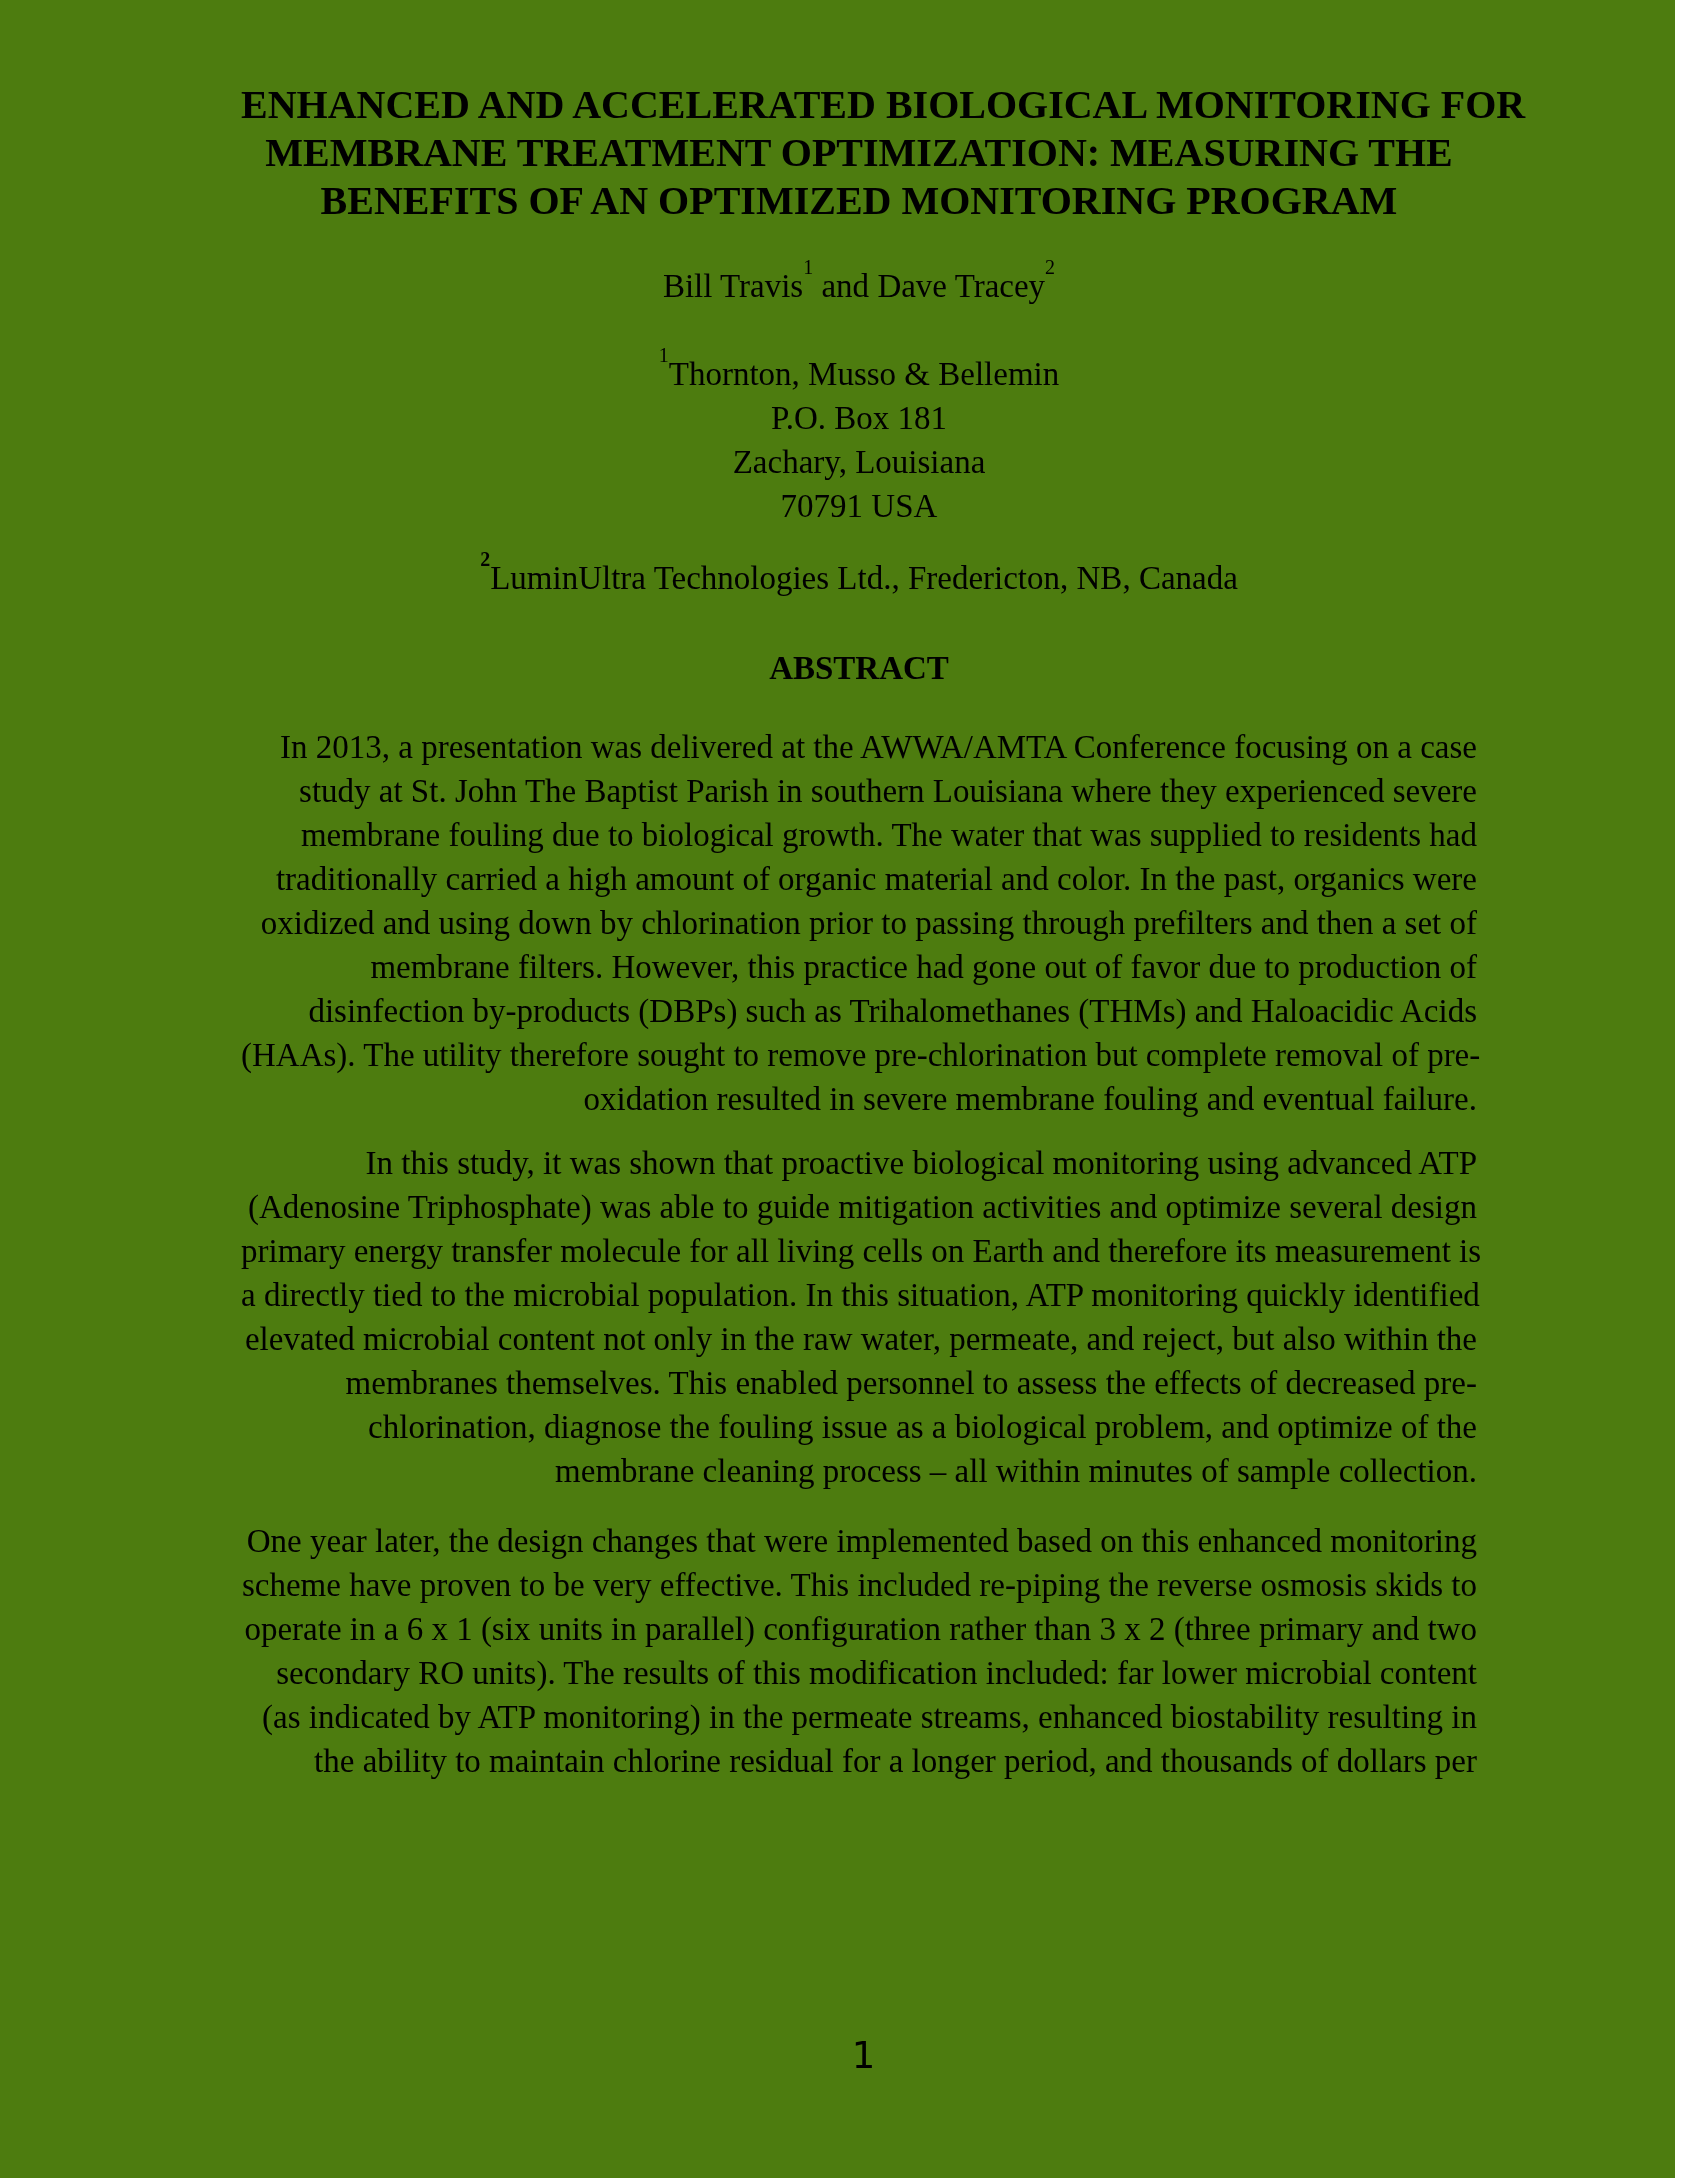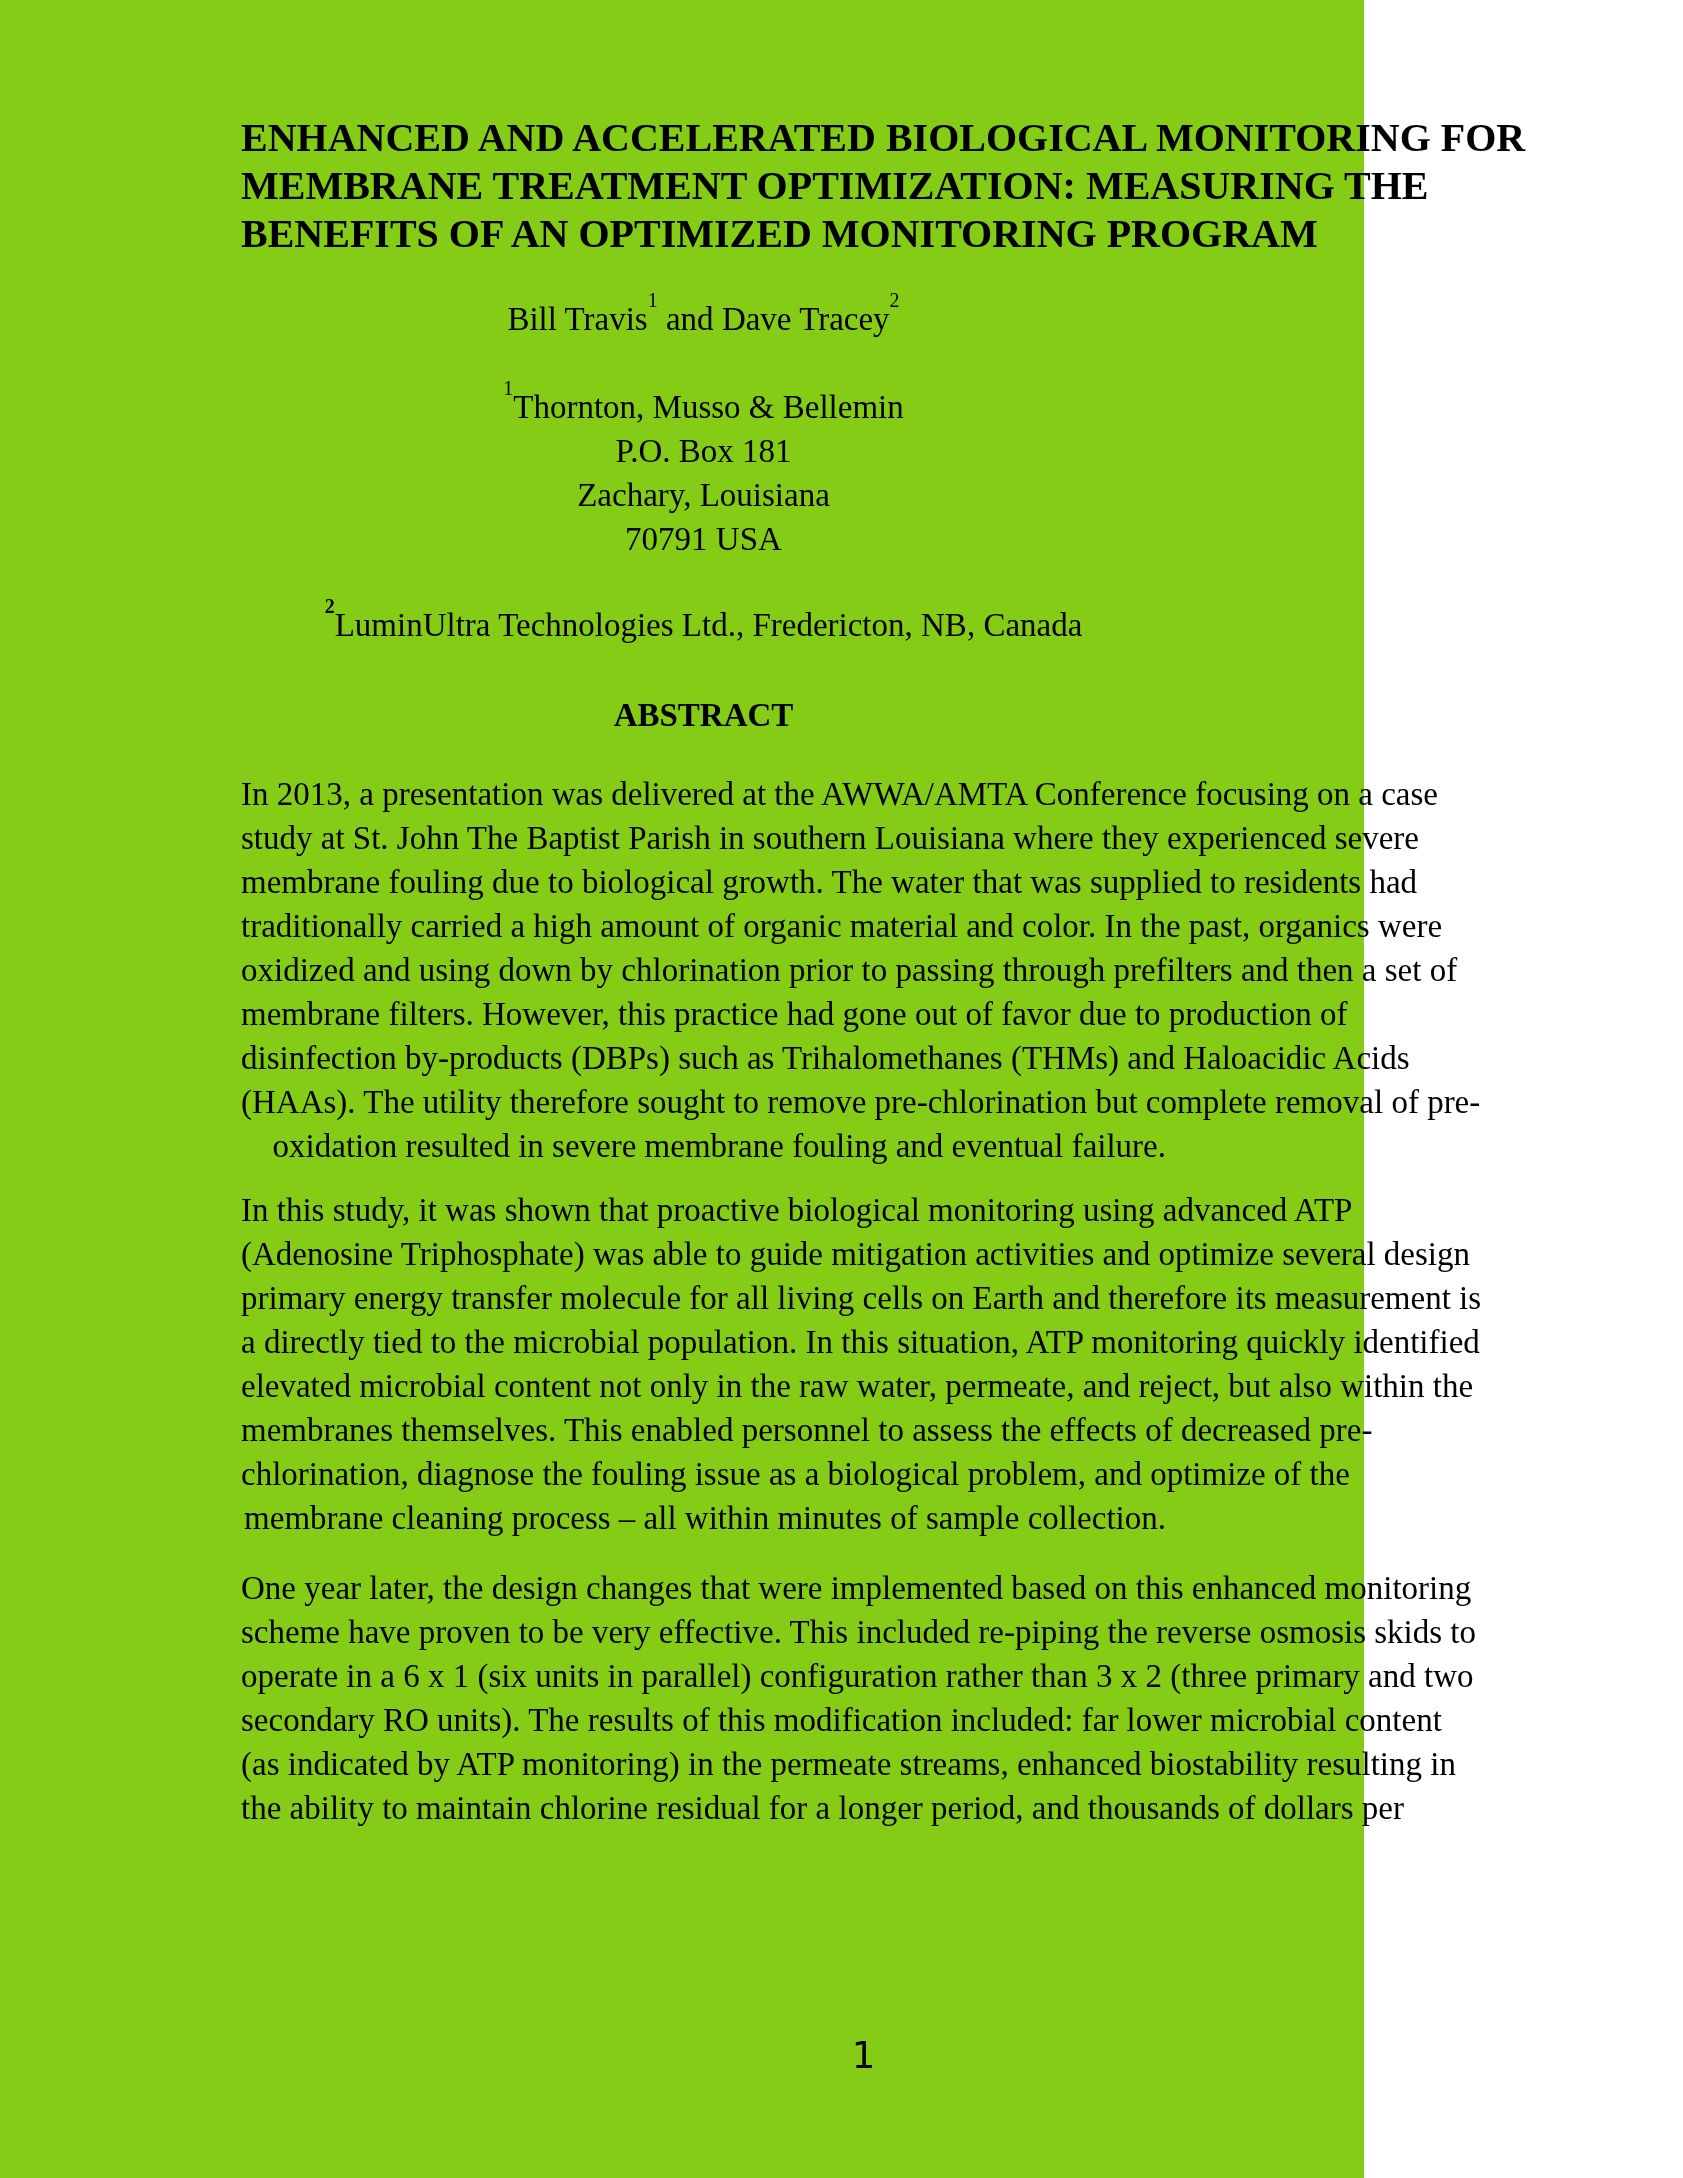--- a/index.html
+++ b/index.html
@@ -7,45 +7,45 @@
   body {
     width: 1683px;
     height: 2178px;
     color: #000000;
     font-family: "Liberation Serif", serif;
     position: relative;
     overflow: hidden;
   }
   .page {
     position: relative;
-    width: 1364px;
+    width: 1675px;
     height: 2178px;
-    background: #84cc16;
-    padding: 114px 198px 0 241px;
+    background: #4d7c0f;
+    padding: 81px 198px 0 241px;
   }
   .title {
     font-weight: bold;
     font-size: 40px;
     line-height: 48px;
     text-align: center;
   }
   .title-line { white-space: nowrap; }
   .authors {
     margin-top: 39px;
     font-size: 33px;
     line-height: 44px;
     text-align: center;
   }
   .affil {
     font-size: 33px;
     line-height: 44px;
     text-align: center;
   }
   .affil1 { margin-top: 44px; }
-  .affil2 { margin-top: 42px; text-align: center; }
+  .affil2 { margin-top: 28px; text-align: center; }
   .abstract-heading {
     margin-top: 46px;
     font-size: 33px;
     line-height: 44px;
     font-weight: bold;
     text-align: center;
   }
   .para {
     font-size: 33px;
     line-height: 44px;

